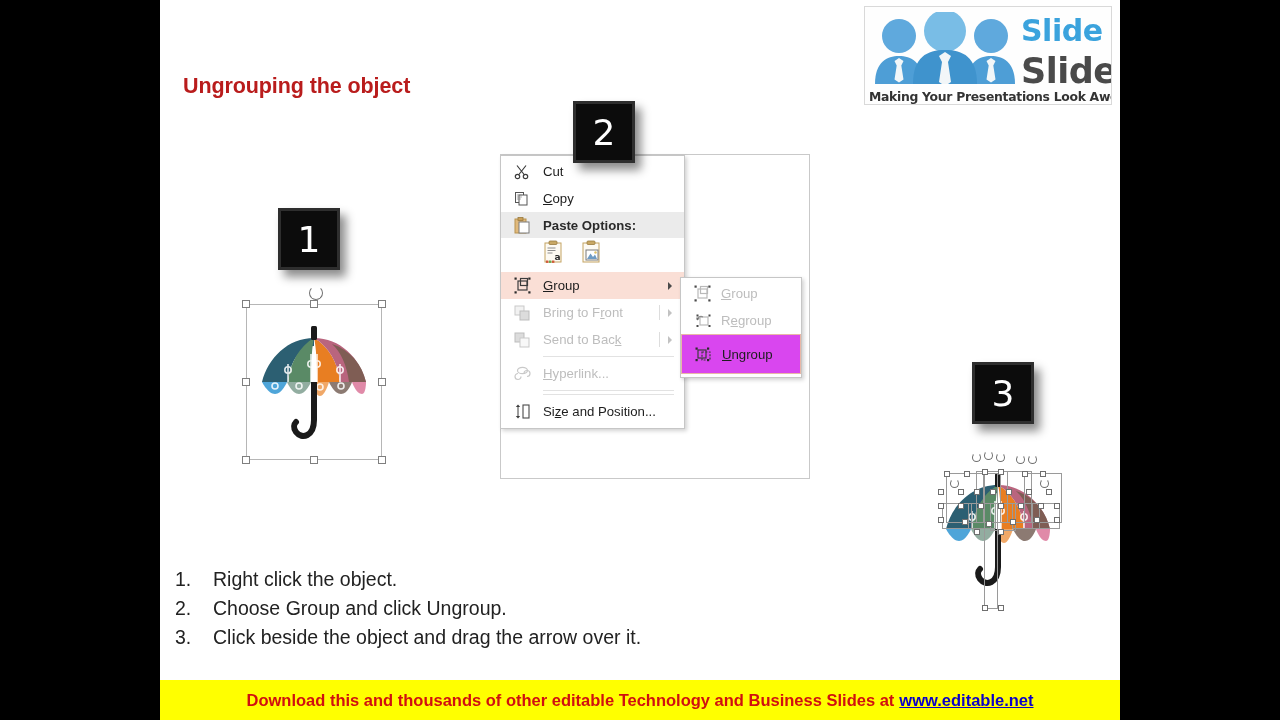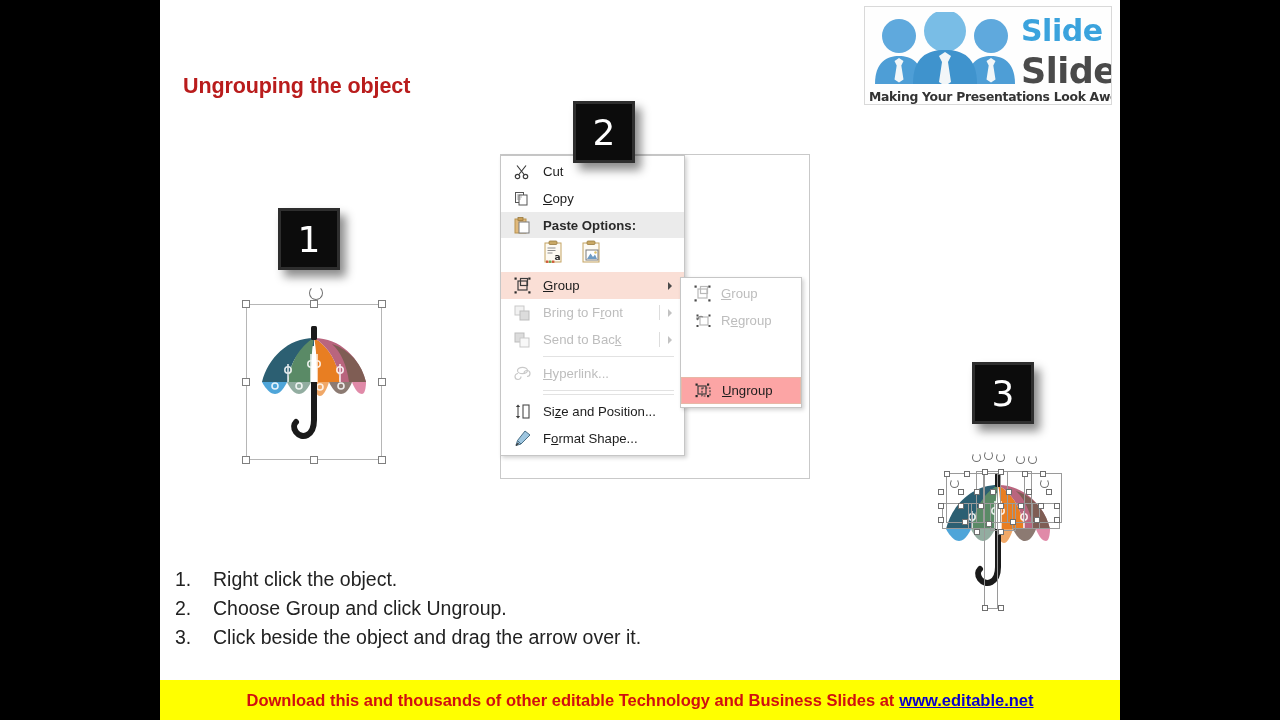--- a/index.html
+++ b/index.html
@@ -158,21 +158,21 @@
   #submenu {
     position: absolute; left: 520px; top: 277px;
     width: 122px;
     background: #ffffff;
     border: 1px solid #c6c6c6;
     box-shadow: 2px 2px 4px rgba(0,0,0,0.18);
     padding: 2px 0 3px 0;
     z-index: 30;
   }
   #submenu .mi { height: 27px; padding-left: 40px; }
-  #submenu .mi.hl { background: #fca5a5; border: 1px solid #e8b7a6; height: 27px; margin-top: 43px; }
+  #submenu .mi.hl { background: #d946ef; border: 1px solid #e8b7a6; height: 40px; }
 
   
   #instructions {
     position: absolute; left: 15px; top: 565px;
     font-size: 19.5px; color: #222; line-height: 29px;
   }
   #instructions li { list-style: none; display: flex; }
   #instructions .num { width: 38px; }
 
   
@@ -470,30 +470,20 @@
           <svg width="17" height="17" viewBox="0 0 17 17">
             <rect x="9" y="2" width="6" height="13" fill="#fff" stroke="#4a4a4a" stroke-width="1.1"></rect>
             <path d="M4 3 L4 14" stroke="#3c3c3c" stroke-width="1"></path>
             <path d="M4 1.5 L1.8 4 L6.2 4 Z" fill="#3c3c3c"></path>
             <path d="M4 15.5 L1.8 13 L6.2 13 Z" fill="#3c3c3c"></path>
           </svg>
         </span>
         <span>Si<span class="u">z</span>e and Position...</span>
       </div>
 
-      <div class="mi">
-        <span class="ic">
-          <svg width="17" height="17" viewBox="0 0 17 17">
-            <path d="M11 1 L16 5 L7 14 L2 15.5 L3.5 10.5 Z" fill="#9ec6e0" stroke="#4a6f86" stroke-width="1"></path>
-            <path d="M3.5 10.5 L7 14" stroke="#4a6f86" stroke-width="1"></path>
-            <path d="M2 15.5 L4.5 13" stroke="#3c3c3c" stroke-width="1.2"></path>
-          </svg>
-        </span>
-        <span>F<span class="u">o</span>rmat Shape...</span>
-      </div>
     </div>
 
     <div id="submenu">
       <div class="mi dim">
         <span class="ic">
           <svg width="17" height="17" viewBox="0 0 17 17">
             <rect x="4" y="4" width="9" height="9" fill="none" stroke="#b9b9b9" stroke-width="1.2"></rect>
             <rect x="6.5" y="1.5" width="7" height="7" fill="none" stroke="#b9b9b9" stroke-width="1.2"></rect>
             <g fill="#4a4a4a">
               <rect x="0.5" y="0.5" width="2.2" height="2.2"></rect>

